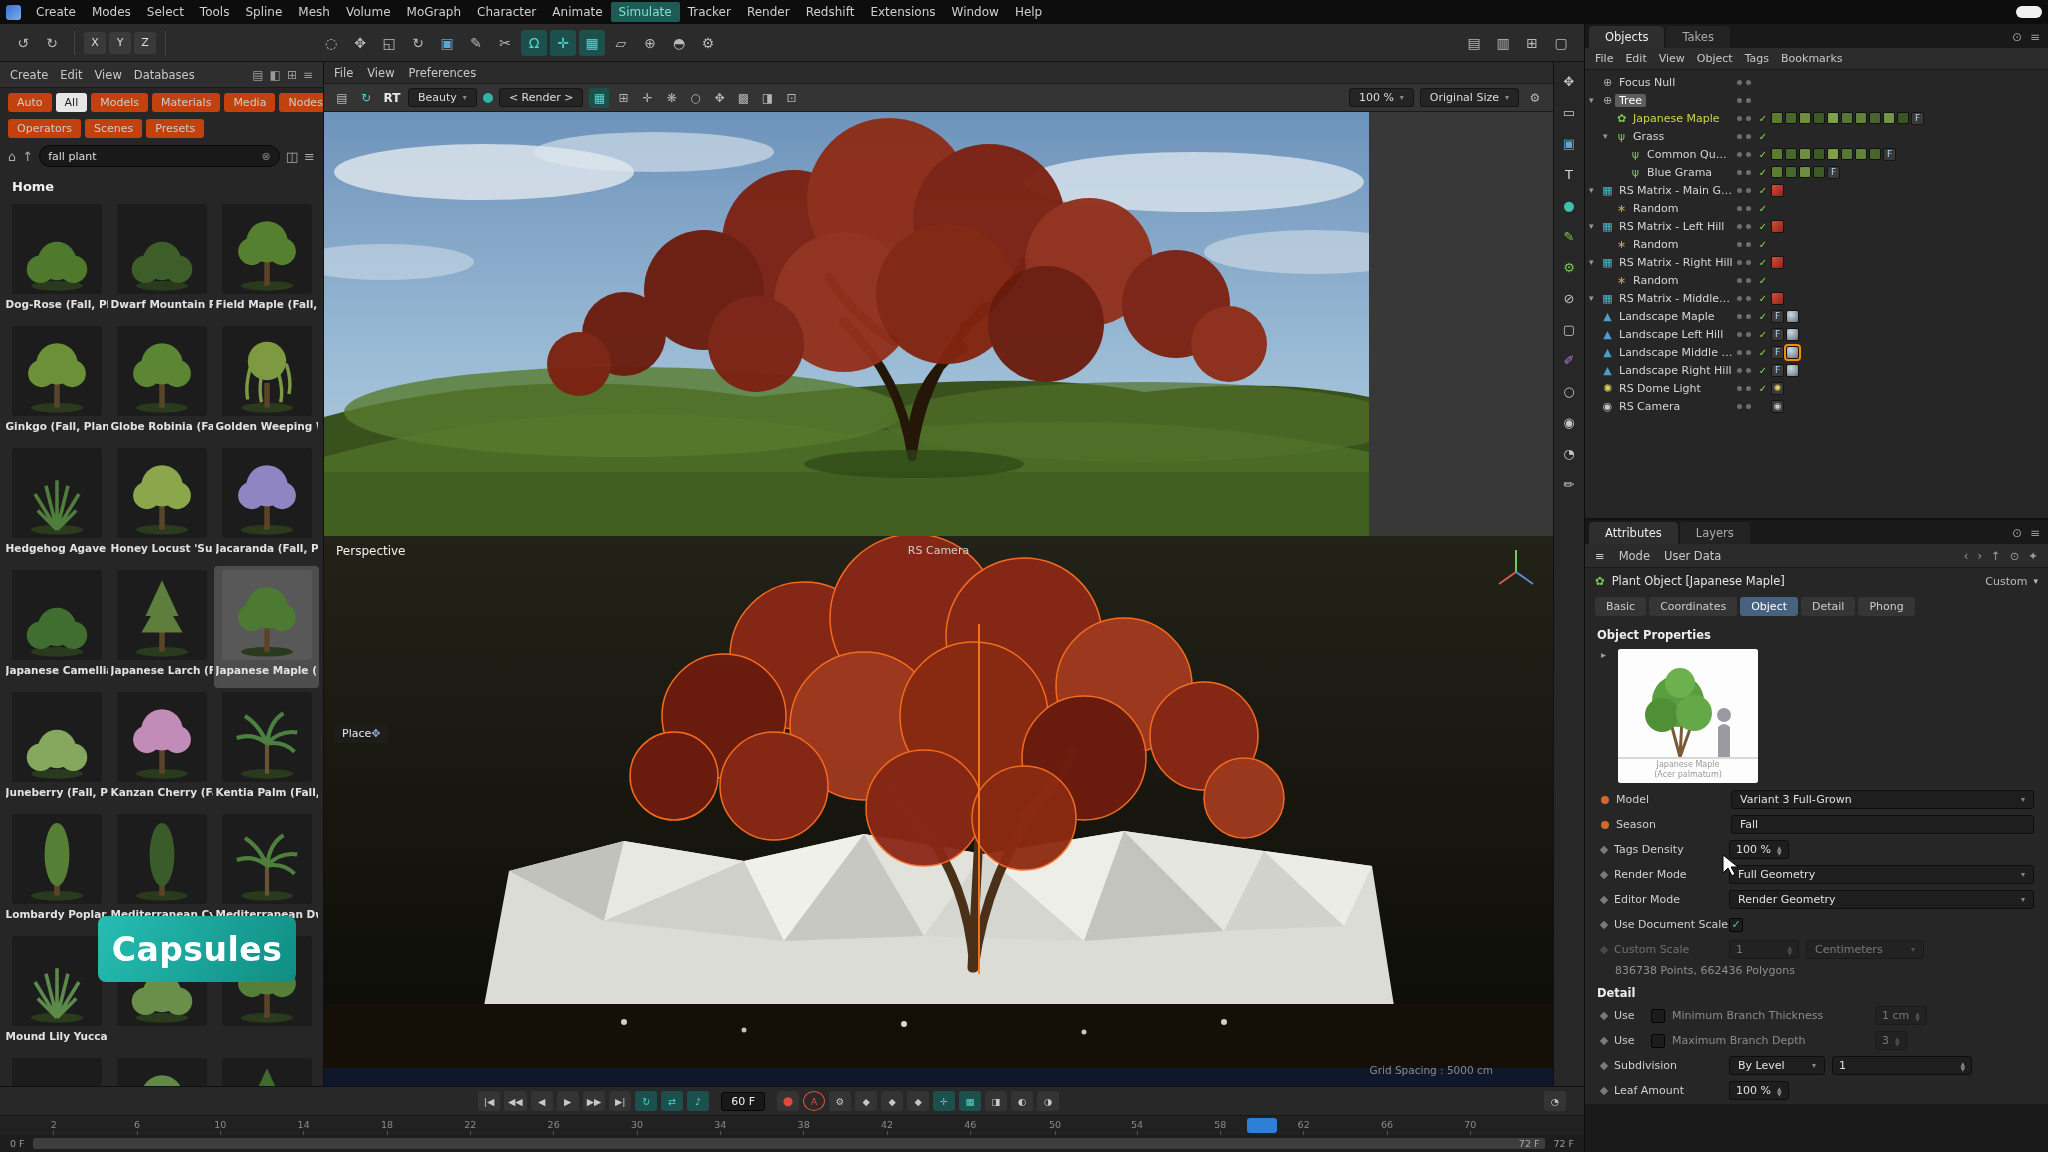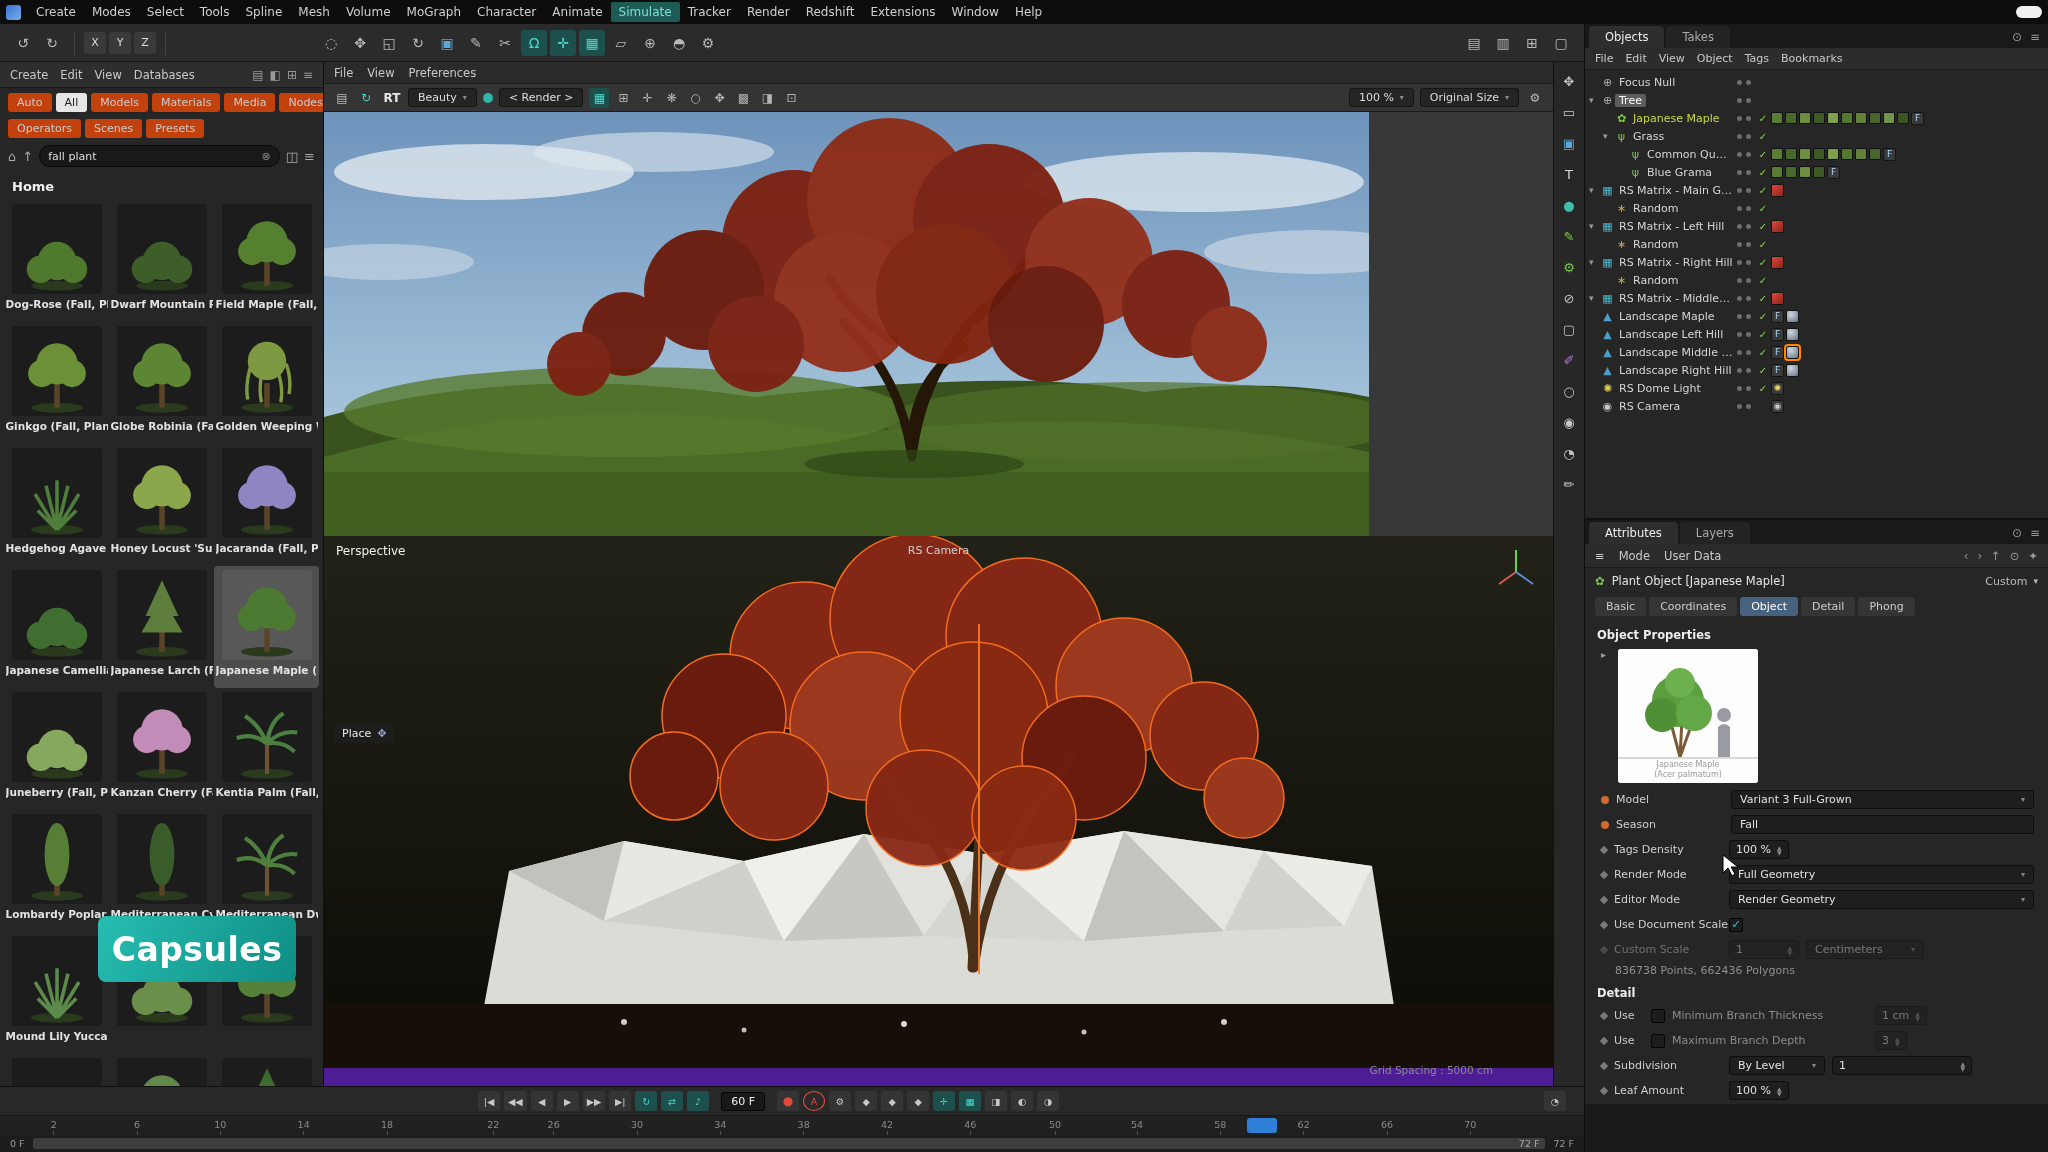--- a/index.html
+++ b/index.html
@@ -62,26 +62,26 @@
   .vp-ibtn { min-width:20px; height:20px; display:flex; align-items:center; justify-content:center; color:#b5b5b5; font-size:12px; border-radius:3px; }
   .vp-ibtn.active { background:#1d4f4c; color:#4fd8cf; }
   .vp-right { margin-left:auto; display:flex; gap:6px; align-items:center; }
   .render-area { height:424px; display:flex; background:#3a3a3a; }
   .render-img { width:1045px; height:424px; position:relative; }
   .render-filler { flex:1; background:#383838; }
   .progress-row { height:18px; background:#232323; display:flex; align-items:center; justify-content:flex-end;
                   gap:8px; padding:0 12px; font-size:10.5px; color:#9a9a9a; border-bottom:1px solid #161616; }
   .progress-track { width:70px; height:8px; background:#141414; border-radius:2px; overflow:hidden; }
   .progress-fill { width:6%; height:100%; background:#8a8a8a; }
-  .persp-view { flex:1; position:relative; background:#4c1d95; overflow:hidden; }
+  .persp-view { flex:1; position:relative; background:#0f172a; overflow:hidden; }
   .persp-view svg.scene { position:absolute; inset:0; }
   .persp-label { position:absolute; left:12px; top:8px; color:#f0f0f0; font-size:12px; }
   .persp-cam { position:absolute; left:50%; top:8px; transform:translateX(-50%); color:#cfcfcf; font-size:11px; }
   .place-hud { position:absolute; left:10px; top:188px; background:rgba(30,30,30,.8); border-radius:3px;
-               padding:3px 8px; color:#e8e8e8; font-size:11px; display:flex; gap:6px; align-items:center; }
+               padding:3px 8px; color:#e8e8e8; font-size:11px; display:flex; align-items:center; }
   .grid-info { position:absolute; right:60px; bottom:10px; color:#8a8a8a; font-size:10.5px; }
   .gizmo { position:absolute; right:14px; top:10px; }
 
   
   .side-toolbar { width:30px; background:#272727; display:flex; flex-direction:column; align-items:center;
                   gap:9px; padding-top:8px; }
   .side-btn { width:22px; height:22px; display:flex; align-items:center; justify-content:center; font-size:13px; border-radius:3px; }
 
   
   .right-col { width:464px; display:flex; flex-direction:column; background:#1f1f1f; border-left:1px solid #0c0c0c; }
@@ -746,21 +746,21 @@
               <div class="t-btn">◑</div>
             </div>
           <span class="t-btn transport-far">◔</span>
         </div>
         <div class="ruler-row">
             <div class="tick" style="left: 53.6667px;">2</div>
             <div class="tick" style="left: 137px;">6</div>
             <div class="tick" style="left: 220.333px;">10</div>
             <div class="tick" style="left: 303.667px;">14</div>
             <div class="tick" style="left: 387px;">18</div>
-            <div class="tick" style="left: 470.333px; margin-left: 23px;">22</div>
+            <div class="tick" style="left: 470.333px;">22</div>
             <div class="tick" style="left: 553.667px;">26</div>
             <div class="tick" style="left: 637px;">30</div>
             <div class="tick" style="left: 720.333px;">34</div>
             <div class="tick" style="left: 803.667px;">38</div>
             <div class="tick" style="left: 887px;">42</div>
             <div class="tick" style="left: 970.333px;">46</div>
             <div class="tick" style="left: 1055px;">50</div>
             <div class="tick" style="left: 1137px;">54</div>
             <div class="tick" style="left: 1220.33px;">58</div>
             <div class="tick" style="left: 1303.67px;">62</div>

